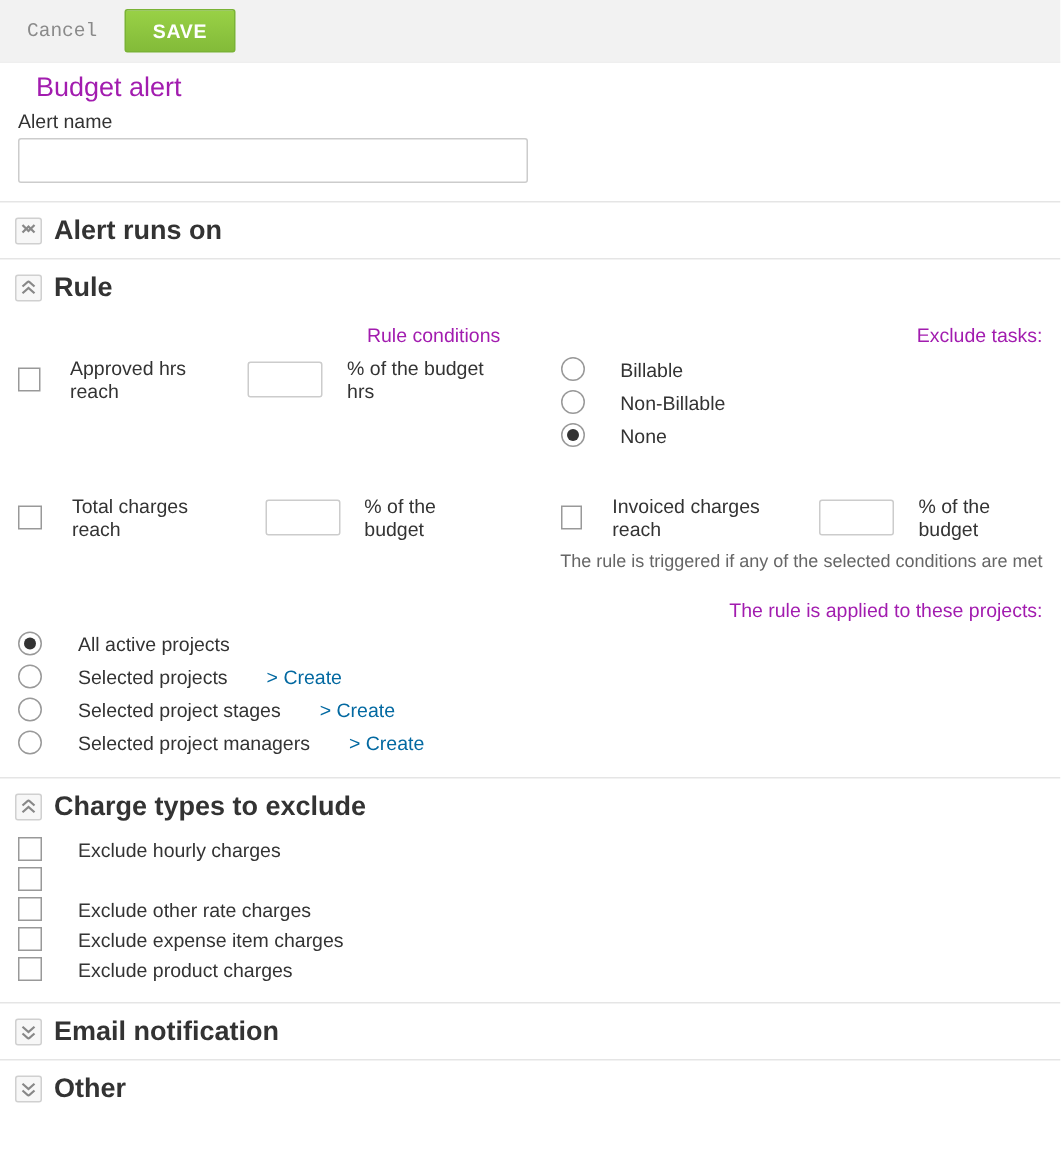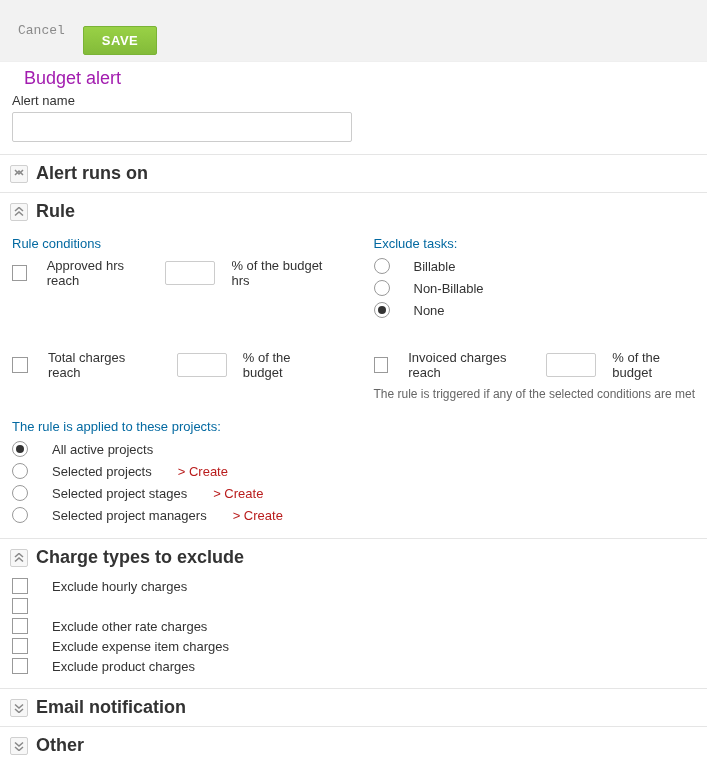--- a/index.html
+++ b/index.html
@@ -29,21 +29,20 @@
     background: #8dc63f;
     background: linear-gradient(#99d146, #83bb39);
     border: 1px solid #7ab336;
     color: #fff;
     font-weight: bold;
     letter-spacing: 0.5px;
     padding: 6px 18px;
     border-radius: 2px;
     cursor: pointer;
     font-size: 13px;
-    margin-top: 20px;
   }
   .page-title {
     font-size: 18px;
     color: #a21caf;
     padding: 6px 24px 2px;
   }
   .field-label {
     padding: 2px 12px;
     font-size: 13px;
     color: #333;
@@ -83,21 +82,22 @@
     cursor: pointer;
     box-sizing: border-box;
     padding: 0;
   }
   .collapse-toggle svg { display:block; }
   .section-body {
     padding: 0 12px 12px;
   }
   .subhead {
     padding: 6px 0 4px;
-    color: #0369a1;
+    color: #a21caf;
+    text-align: right;
   }
   .row { display:flex; align-items:center; gap:16px; padding:3px 0; }
   .cb, .rb {
     appearance: none;
     width: 16px; height: 16px;
     border: 1px solid #999;
     background:#fff;
     margin: 0 4px 0 0;
     cursor:pointer;
     position: relative;
@@ -112,21 +112,21 @@
     width: 44px; height:20px;
     border:1px solid #ccc; border-radius:2px;
     font-size:12px; padding:1px 2px;
   }
   .rule-grid {
     display:flex; gap:40px;
   }
   .rule-col { flex:1; }
   .rule-grid .left { max-width: 360px; }
   .hint { color:#666; font-size:12px; padding-top:4px; }
-  .create-link { color:#b91c1c; cursor:pointer; padding-left:10px; }
+  .create-link { color:#0369a1; cursor:pointer; padding-left:10px; }
   .pad-top { padding-top: 26px; }
   .charge-list .row { padding: 2px 0; }
   .radio-list .row label, .charge-list .row label { padding-left:4px; }
 </style>
 </head>
 <body>
 
 
 
 

